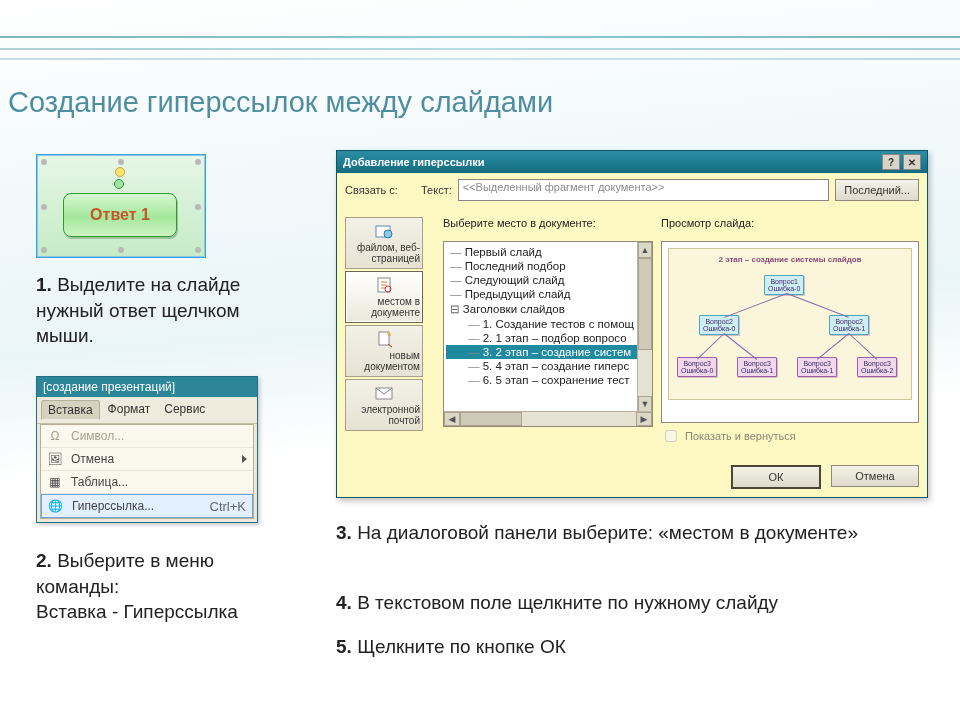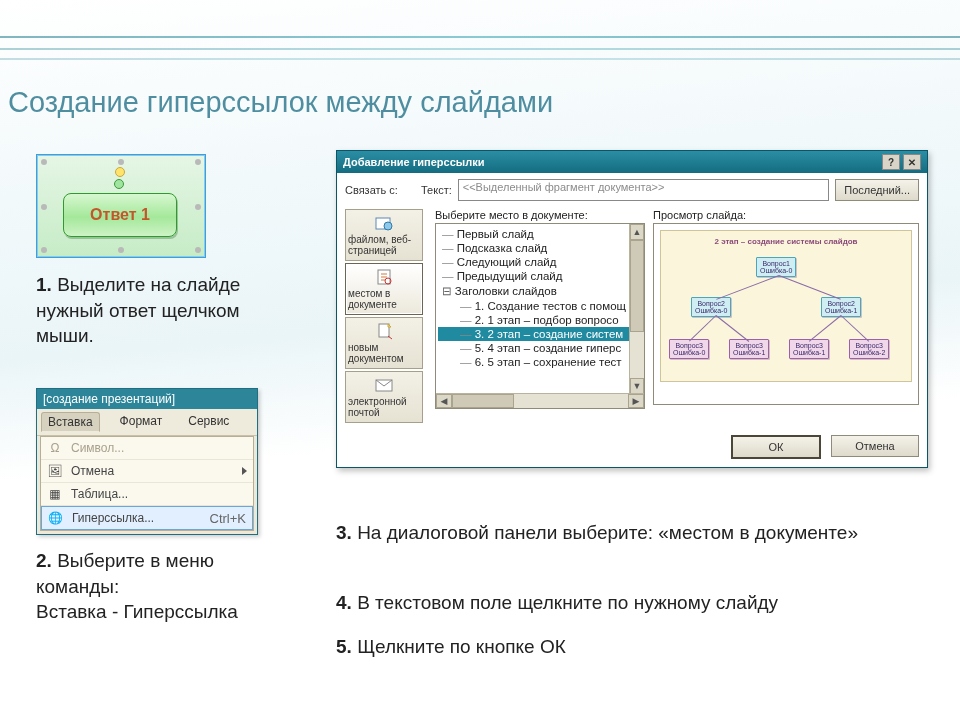--- a/index.html
+++ b/index.html
@@ -15,45 +15,45 @@
   .ansPanel{width:168px;height:102px;border:1px solid #3aa0e0;background:linear-gradient(180deg,#e6f6e6,#d4f0d4 55%,#c6ecc6);position:relative;box-shadow:0 0 0 1px #8cc8e8 inset}
   .ansBtn{position:absolute;left:26px;top:38px;width:112px;height:42px;border-radius:8px;border:1px solid #2d9c2d;background:linear-gradient(180deg,#d7f7d0,#a4e89a 55%,#cdf3c5);text-align:center;font-weight:700;color:#c2572c;font-size:16px;line-height:42px;box-shadow:1px 2px 0 rgba(60,110,60,.35)}
   .ansBtn::before,.ansPanel::after{content:"";position:absolute;width:8px;height:8px;background:#8dd38d;border:1px solid #3a9a3a;border-radius:50%}
   .ansPanel::after{left:78px;top:12px;background:#ffe36a;border-color:#caa83a}
   .ansBtn::before{left:50px;top:-15px;background:#9fe59f}
   .ansDots{position:absolute;inset:0}
   .ansDots span{position:absolute;width:6px;height:6px;background:#b9b9b9;border-radius:50%}
   
   .menuShot{width:220px;border:1px solid #1f6e82;font-size:12px;background:#ece9da;box-shadow:2px 2px 4px rgba(0,0,0,.2)}
   .menuTitle{background:#2c8599;color:#fff;padding:3px 6px;font-size:12px}
-  .menuBar{display:flex;gap:14px;padding:3px 4px;background:#efebdc;border-bottom:1px solid #c8c0a8}
+  .menuBar{display:flex;gap:2px;padding:3px 4px;background:#efebdc;border-bottom:1px solid #c8c0a8}
   .menuBar span{padding:2px 6px;color:#333;cursor:default}
   .menuBar span.sel{background:#d7d2c0;border:1px solid #b7b097;border-bottom-color:#efebdc;border-radius:3px 3px 0 0}
   .menuDrop{background:#fbf8ee;border:1px solid #b6af95;margin:0 3px 3px 3px}
   .mItem{display:flex;align-items:center;gap:8px;padding:3px 6px;color:#444;border-bottom:1px solid #eae6d7}
   .mItem:last-child{border-bottom:none}
   .mItem.dim{color:#a9a18c}
   .mItem .sc{margin-left:auto;color:#666;font-size:13px}
   .mItem.sel{background:#e1efff;border:1px solid #6aa6d8}
   .mIcon{width:16px;height:16px;display:inline-flex;align-items:center;justify-content:center;font-size:12px}
   .mTri{width:0;height:0;border-top:4px solid transparent;border-bottom:4px solid transparent;border-left:5px solid #555;margin-left:auto}
   
   .dlg{position:absolute;left:300px;top:0;width:590px;border:1px solid #0a5666;box-shadow:2px 3px 6px rgba(0,0,0,.25);font-size:11px;background:#d6d3c6}
   .dlgTitle{background:linear-gradient(180deg,#2b8ea4,#146c80);color:#fff;padding:3px 6px;font-weight:700;display:flex;align-items:center}
   .dlgTitle .wbtn{width:16px;height:14px;background:#d8d5c8;border:1px solid #888;margin-left:3px;display:inline-flex;align-items:center;justify-content:center;font-size:10px;color:#333}
-  .dlgBody{display:grid;grid-template-columns:78px 1fr;gap:4px;background:#ffffff;padding:6px 8px 8px 8px}
+  .dlgBody{display:grid;grid-template-columns:78px 1fr;gap:12px;background:#fef9c3;padding:6px 8px 8px 8px}
   .lblRow{grid-column:1/3;display:flex;align-items:center;gap:6px;margin-bottom:4px}
   .dlgInput{flex:1;height:18px;border:1px solid #888;background:#fff;color:#8b8b8b;padding:1px 4px;font-size:11px}
   .btnS{height:20px;padding:0 8px;background:linear-gradient(180deg,#f4f2e9,#dedacb);border:1px solid #8f8b7a;font-size:11px;cursor:default;display:inline-flex;align-items:center}
   .sideTabs{display:flex;flex-direction:column;gap:2px}
-  .sideTab{border:1px solid #a59f8c;background:linear-gradient(180deg,#f3f0e6,#e6e2d3);text-align:left;padding:4px 2px;font-size:10px;color:#333;line-height:1.1;cursor:default}
+  .sideTab{border:1px solid #a59f8c;background:linear-gradient(180deg,#f3f0e6,#e6e2d3);text-align:right;padding:4px 2px;font-size:10px;color:#333;line-height:1.1;cursor:default}
   .sideTab.sel{background:linear-gradient(180deg,#ffffff,#ece8db);border-color:#6b6555;box-shadow:inset 0 0 0 1px #fff}
   .sideTab .ic{display:block;margin:0 auto 2px;width:20px;height:18px}
   .mainArea{display:grid;grid-template-columns:210px 1fr;gap:8px;margin-left:8px}
-  .colLbl{font-size:11px;color:#222;margin-bottom:2px}
+  .colLbl{font-size:11px;color:#222;margin-bottom:12px}
   .tree{border:1px solid #8f8b7a;background:#fff;height:184px;overflow:hidden;position:relative}
   .treeInner{padding:3px 2px;font-size:11.5px;color:#222}
   .treeInner div{padding:1px 0 1px 4px;white-space:nowrap}
   .treeInner .lvl1::before{content:"⊟ ";color:#666}
   .treeInner .lvl0::before{content:"— ";color:#888}
   .treeInner .lvl2{padding-left:22px}
   .treeInner .lvl2::before{content:"— ";color:#888}
   .treeInner .hl{background:#1f8aa0;color:#fff}
   .scrollH{position:absolute;left:0;right:0;bottom:0;height:14px;background:#e6e2d3;border-top:1px solid #b8b29e;display:flex}
   .scrollH .ar{width:14px;background:#dcd8c8;border:1px solid #aaa38d;display:flex;align-items:center;justify-content:center;font-size:9px;color:#555}
@@ -100,21 +100,21 @@
             <span style="right:4px;top:48%"></span>
         </div>
         <div class="ansBtn">Ответ 1</div>
       </div>
     </div>
 
     <div class="txt" style="position:absolute;left:0;top:122px;width:255px">
       <b>1.</b><span> Выделите на слайде нужный ответ щелчком мыши.</span>
     </div>
 
-    <div class="menuShot" style="position:absolute;left:0;top:238px">
+    <div class="menuShot" style="position:absolute;left:0;top:226px">
       <div class="menuTitle">[создание презентаций]</div>
       <div class="menuBar">
         <span class="sel">Вставка</span>
         <span>Формат</span>
         <span>Сервис</span>
       </div>
       <div class="menuDrop">
         <div class="mItem dim">
           <span class="mIcon">Ω</span>
           <span>Символ...</span>
@@ -188,21 +188,21 @@
             <span>электронной почтой</span>
           </div>
         </div>
 
         <div class="mainArea">
           <div>
             <div class="colLbl">Выберите место в документе:</div>
             <div class="tree">
               <div class="treeInner" id="treeInner">
                   <div class="lvl0">Первый слайд</div>
-                  <div class="lvl0">Подсказка слайд</div>
+                  <div class="lvl0">Последний подбор</div>
                   <div class="lvl0">Следующий слайд</div>
                   <div class="lvl0">Предыдущий слайд</div>
                   <div class="lvl1">Заголовки слайдов</div>
                   <div class="lvl2">1. Создание тестов с помощ</div>
                   <div class="lvl2">2. 1 этап – подбор вопросо</div>
                   <div class="lvl2 hl">3. 2 этап – создание систем</div>
                   <div class="lvl2">5. 4 этап – создание гиперс</div>
                   <div class="lvl2">6. 5 этап – сохранение тест</div>
                 </div>
               <div class="scrollV">
@@ -234,20 +234,24 @@
                   <div class="node" style="left: 128px; top: 108px;">Вопрос3<br>Ошибка-1</div>
                   <div class="node" style="left: 188px; top: 108px;">Вопрос3<br>Ошибка-2</div>
                   <div class="edge" style="left: 118px; top: 44px; width: 67.4166px; transform: rotate(159.146deg);"></div>
                   <div class="edge" style="left: 118px; top: 44px; width: 66.4831px; transform: rotate(21.1613deg);"></div>
                   <div class="edge" style="left: 55px; top: 84px; width: 37.4833px; transform: rotate(136.081deg);"></div>
                   <div class="edge" style="left: 55px; top: 84px; width: 42.0119px; transform: rotate(38.2338deg);"></div>
                   <div class="edge" style="left: 180px; top: 84px; width: 41.2311px; transform: rotate(140.906deg);"></div>
                   <div class="edge" style="left: 180px; top: 84px; width: 38.2099px; transform: rotate(42.8789deg);"></div>
                 </div>
             </div>
+            <label class="chk">
+              <input type="checkbox" disabled="" style="">
+              <span>Показать и вернуться</span>
+            </label>
           </div>
         </div>
 
         <div class="dlgBtns">
           <div class="btnS" style="border:2px solid #4a4638">ОК</div>
           <div class="btnS">Отмена</div>
         </div>
       </div>
     </div>
 

